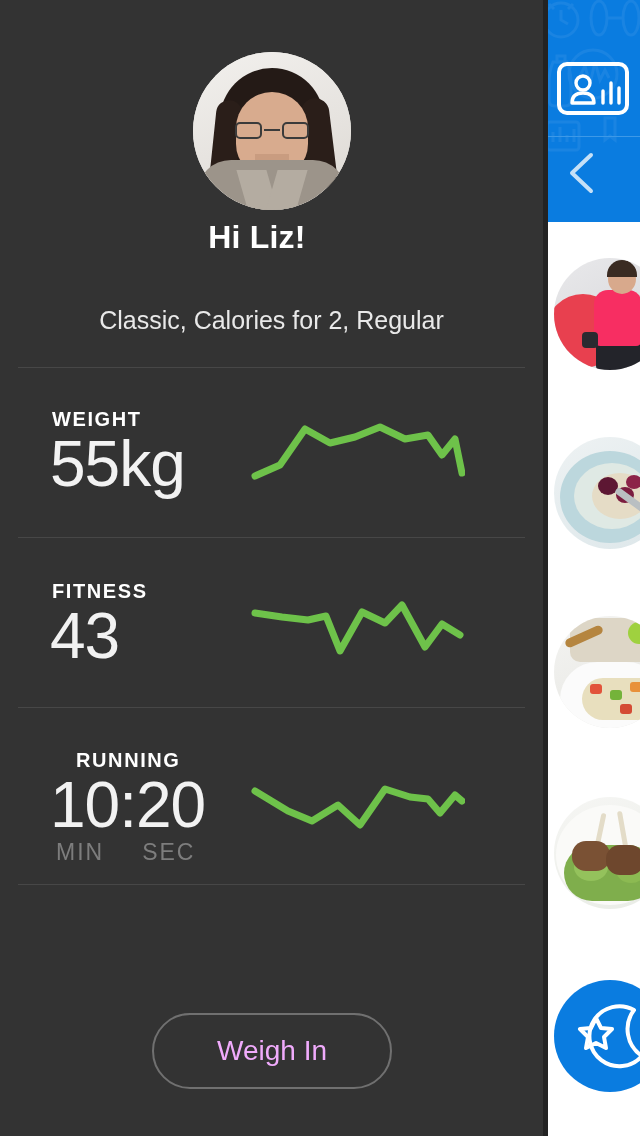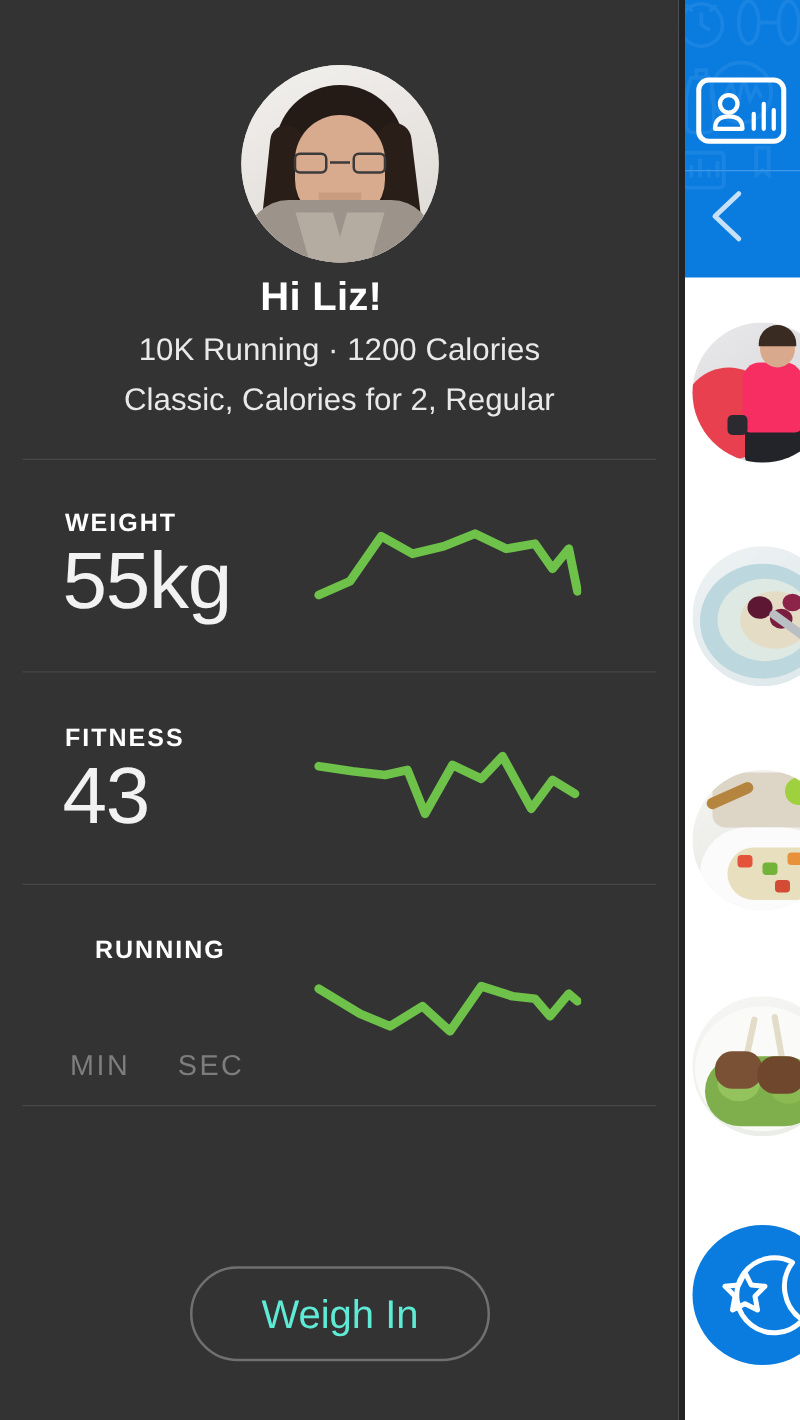--- a/index.html
+++ b/index.html
@@ -116,22 +116,22 @@
   .s-running{top:735px;height:150px;}
   .s-running .label{top:14px;margin-left:24px;}
   .s-running .value{top:38px;}
   .s-running .units{top:104px;}
   .s-running .units .sec{margin-left:38px;}
   .s-running .spark{top:42px;}
 
   .weigh-btn{
     position:absolute;left:152px;top:1013px;width:240px;height:76px;
     border:2px solid #707070;border-radius:38px;
-    background:transparent;color:#5eead4;
-    font-family:"Liberation Sans",sans-serif;font-size:32px;font-weight:normal;
+    background:transparent;color:#f0abfc;
+    font-family:"Liberation Sans",sans-serif;font-size:28px;font-weight:normal;
     display:flex;align-items:center;justify-content:center;
     box-sizing:border-box;cursor:pointer;
   }
 
   
   .right-col{
     position:absolute;left:543px;top:0;width:97px;height:1136px;
     background:#ffffff;overflow:hidden;
   }
   .gap{position:absolute;left:543px;top:0;width:5px;height:1136px;background:#232323;z-index:5;}
@@ -224,21 +224,20 @@
         <div class="av-mouth"></div>
         <div class="av-neck"></div>
         <div class="av-body">
           <div class="av-collar-l"></div>
           <div class="av-collar-r"></div>
         </div>
       </div>
     </div>
 
     <div class="greeting">Hi Liz!</div>
-    <div class="sub1">10K Running  ·  1200 Calories</div>
     <div class="sub2">Classic, Calories for 2, Regular</div>
 
     <div class="divider d1"></div>
 
     <div class="stat s-weight">
       <div class="label">WEIGHT</div>
       <div class="value">55kg</div>
       <div class="spark">
         <svg width="215" height="66" viewBox="0 0 215 66">
           <polyline points="5,61 30,50 55,14 80,28 105,22 130,12 155,24 178,20 178,20 192,40 205,24 212,58" fill="none" stroke="#6ec24a" stroke-width="7" stroke-linecap="round" stroke-linejoin="round"></polyline>
@@ -255,20 +254,21 @@
         <svg width="215" height="66" viewBox="0 0 215 66">
           <polyline points="5,22 32,26 58,29 76,25 90,60 112,21 135,32 152,14 175,56 192,33 210,44" fill="none" stroke="#6ec24a" stroke-width="7" stroke-linecap="round" stroke-linejoin="round"></polyline>
         </svg>
       </div>
     </div>
 
     <div class="divider d3"></div>
 
     <div class="stat s-running">
       <div class="label">RUNNING</div>
+      <div class="value">10:20</div>
       <div class="units">
         <span>MIN</span><span class="sec">SEC</span>
       </div>
       <div class="spark">
         <svg width="215" height="60" viewBox="0 0 215 60">
           <polyline points="5,14 38,34 62,44 88,28 110,48 135,12 160,20 178,22 190,36 205,18 212,24" fill="none" stroke="#6ec24a" stroke-width="7" stroke-linecap="round" stroke-linejoin="round"></polyline>
         </svg>
       </div>
     </div>
 

